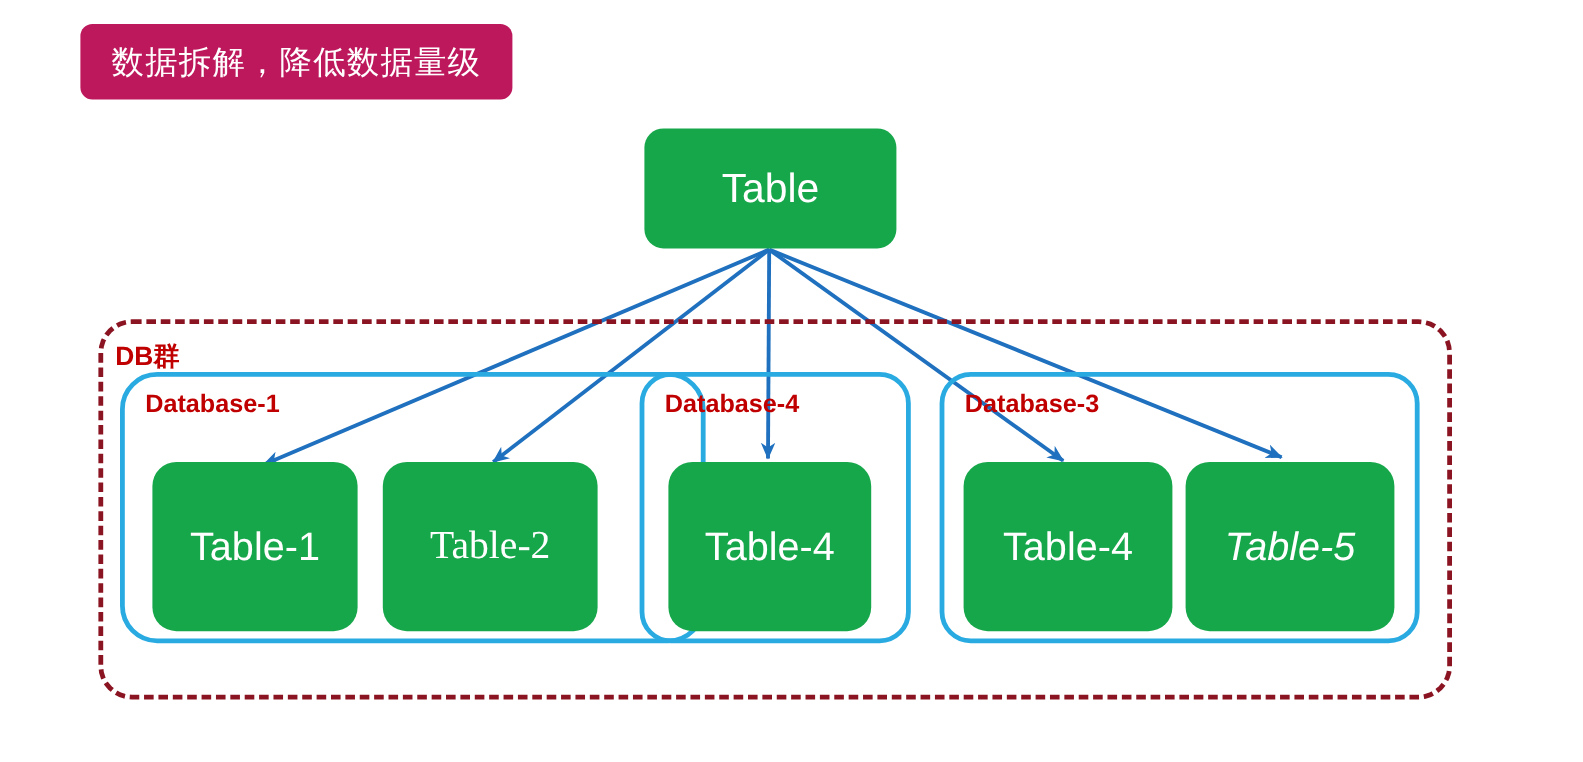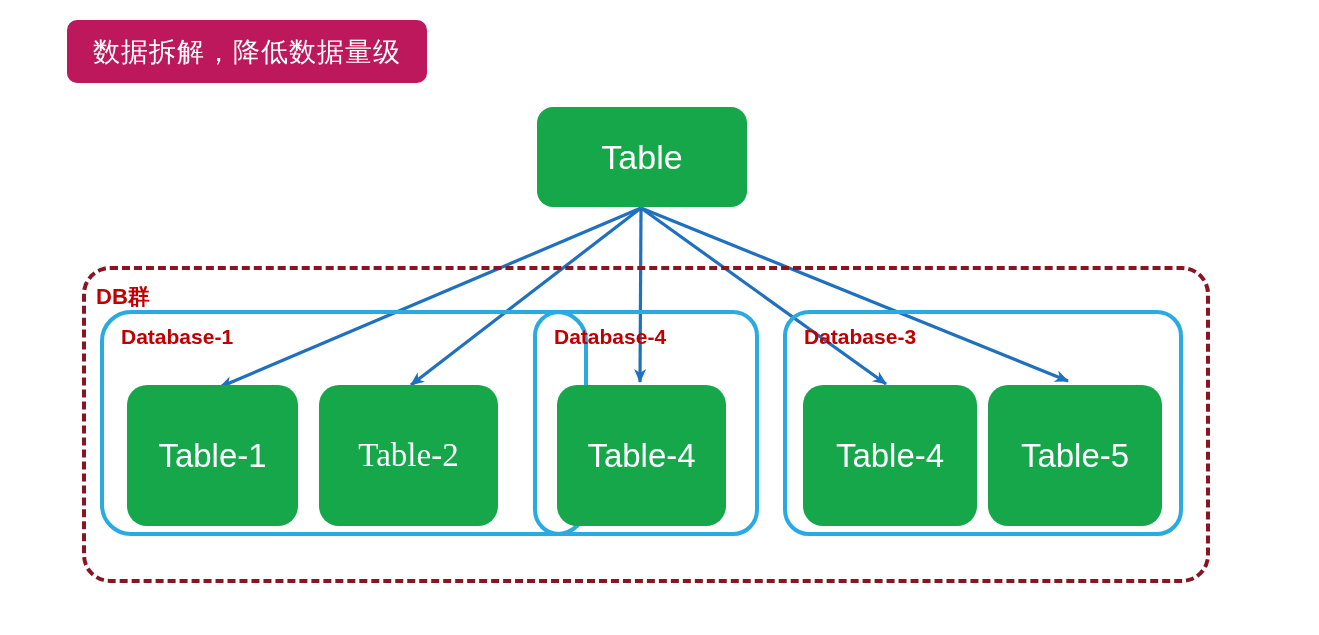--- a/index.html
+++ b/index.html
@@ -38,21 +38,21 @@
     left: 537px; top: 107px;
     width: 210px; height: 100px;
     font-size: 34px;
     border-radius: 16px;
   }
   .table-node { top: 385px; height: 141px; font-size: 33px; border-radius: 20px; }
   #table-1 { left: 127px; width: 171px; }
   #table-2 { left: 319px; width: 179px; font-family: Liberation Serif, serif; }
   #table-3 { left: 557px; width: 169px; }
   #table-4 { left: 803px; width: 174px; }
-  #table-5 { left: 988px; width: 174px; }
+  #table-5 { left: 988px; width: 174px; font-style: italic; }
 
   
   .db-group {
     position: absolute;
     left: 82px; top: 266px;
     width: 1128px; height: 317px;
     border: 4px dashed #8b1422;
     border-radius: 28px;
     box-sizing: border-box;
   }

